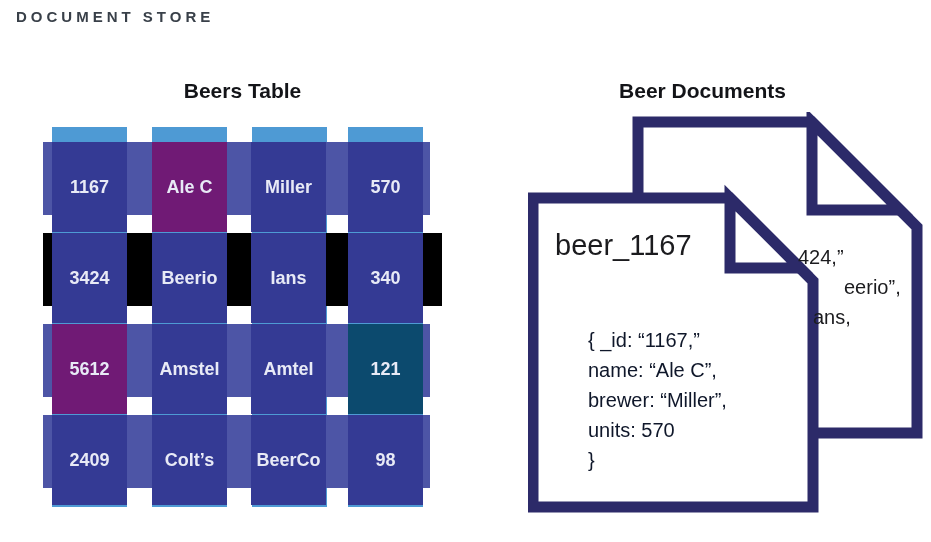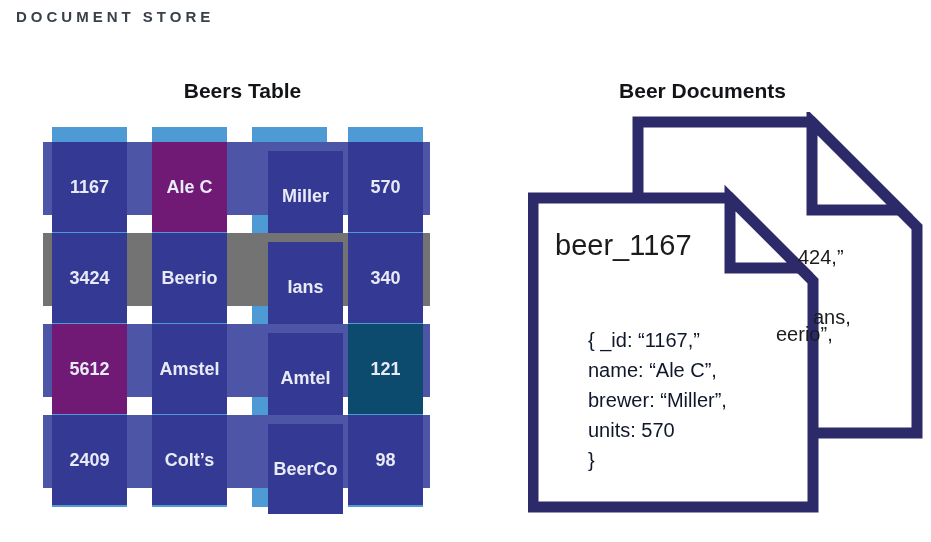--- a/index.html
+++ b/index.html
@@ -26,32 +26,32 @@
   .col-strip.c2{left:209px;}.col-strip.c3{left:305px;}
   .t-row{position:absolute;left:0;width:387px;height:73px;}
   .t-row.r0{top:15px;}  .t-row.r1{top:106px;}
   .t-row.r2{top:197px;} .t-row.r3{top:288px;}
   .t-cell{
     position:absolute;top:0;height:90px;width:75px;
     display:flex;align-items:center;justify-content:center;
     color:#E8EAF6;font-size:18px;font-weight:600;
   }
   .t-cell.c0{left:9px;}  .t-cell.c1{left:109px;}
-  .t-cell.c2{left:225px;margin-top:9px;}.t-cell.c3{left:305px;}
+  .t-cell.c2{left:208px;}.t-cell.c3{left:305px;}
   
   .docs-svg{left:528px;top:112px;}
   .doc-heading{
     left:555px;top:229px;font-size:29px;color:#1B1B1E;
   }
   .doc-body{
     left:588px;top:325px;font-size:20px;line-height:30px;color:#0f172a;
   }
   .frag{font-size:20px;color:#1C1C1F;}
   #frag-0{left:798px;top:246px;}
-  #frag-1{left:776px;top:276px;margin-top:47px;}
+  #frag-1{left:844px;top:276px;}
   #frag-2{left:813px;top:306px;}
 </style>
 </head>
 <body>
 
 <div class="abs page-title">DOCUMENT STORE</div>
 
 <div class="abs section-title" id="beers-table-title">Beers Table</div>
 
 <div class="abs table-wrap">
@@ -59,21 +59,21 @@
   <div class="col-strip c1" style="background: rgb(78, 154, 212);"></div>
   <div class="col-strip c2" style="background: rgb(78, 154, 212);"></div>
   <div class="col-strip c3" style="background: rgb(78, 154, 212);"></div>
 
   <div class="t-row r0" style="background: rgb(77, 85, 166);">
     <div class="t-cell c0" style="background: rgb(52, 58, 148);">1167</div>
     <div class="t-cell c1" style="background: #701a75;">Ale C</div>
     <div class="t-cell c2" style="background: rgb(52, 58, 148);">Miller</div>
     <div class="t-cell c3" style="background: rgb(52, 58, 148);">570</div>
   </div>
-  <div class="t-row r1" style="background: #737373;">
+  <div class="t-row r1" style="background: #000000; padding-left: 12px;">
     <div class="t-cell c0" style="background: rgb(52, 58, 148);">3424</div>
     <div class="t-cell c2" style="background: rgb(52, 58, 148);">Ians</div>
     <div class="t-cell c1" style="background: rgb(52, 58, 148);">Beerio</div>
     <div class="t-cell c3" style="background: rgb(52, 58, 148);">340</div>
   </div>
   <div class="t-row r2" style="background: rgb(77, 85, 166);">
     <div class="t-cell c0" style="background: #701a75;">5612</div>
     <div class="t-cell c1" style="background: rgb(52, 58, 148);">Amstel</div>
     <div class="t-cell c2" style="background: rgb(52, 58, 148);">Amtel</div>
     <div class="t-cell c3" style="background: #0c4a6e;">121</div>

